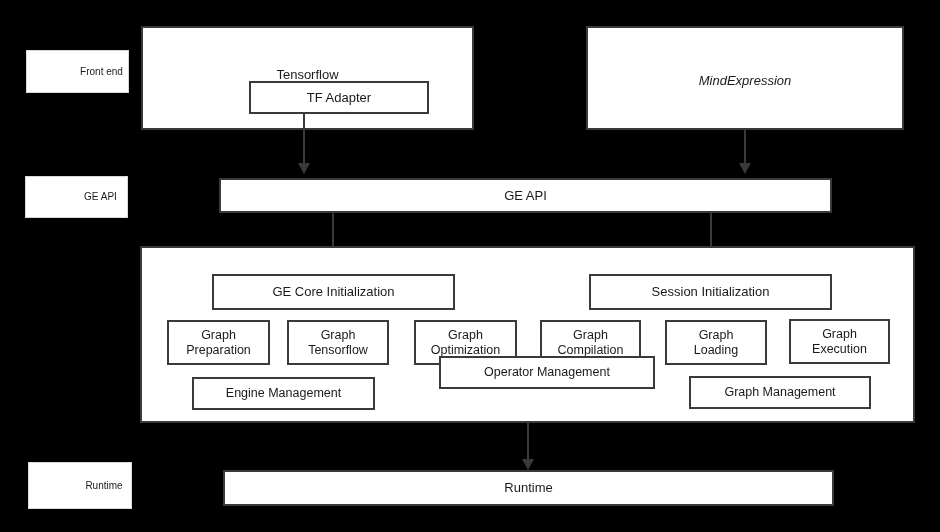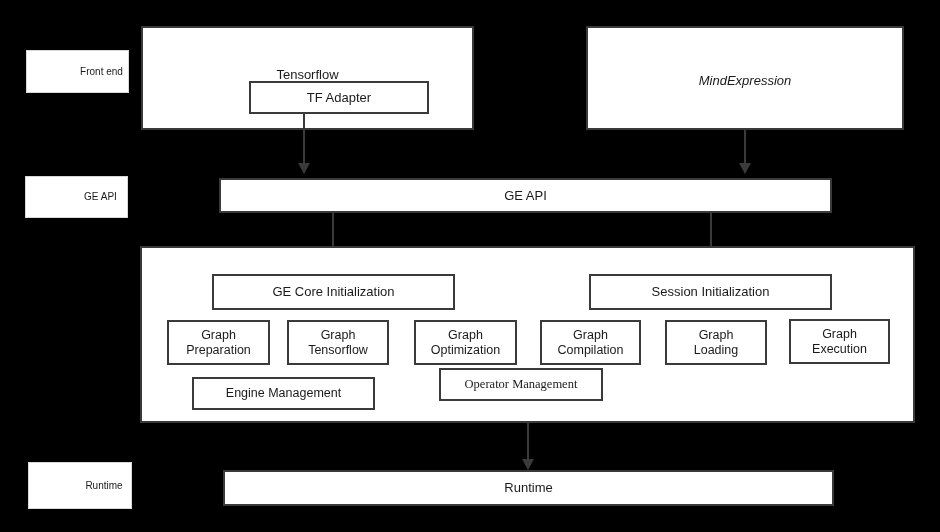--- a/index.html
+++ b/index.html
@@ -162,24 +162,27 @@
   <div class="box unit-box" style="left:789px; top:319px; width:101px; height:45px;">
     <span>
       <span>Graph</span><br><span>Execution</span>
     </span>
   </div>
 
   <div class="box mgmt-box" style="left:192px; top:377px; width:183px; height:33px;justify-content:center;">
     <span>Engine Management</span>
   </div>
 
-  <div class="box mgmt-box" style="left:439px; top:368px; width:164px; height:33px;font-family:Liberation Serif, serif;">
+  <div class="box mgmt-box" style="left:439px; top:356px; width:216px; height:33px;">
     <span>Operator Management</span>
   </div>
 
+  <div class="box mgmt-box" style="left:689px; top:376px; width:182px; height:33px;">
+    <span>Graph Management</span>
+  </div>
 
   <div class="connector">
     <div class="conn-line" style="left:527px; top:423px; height:38px;"></div>
     <div class="conn-head" style="left:522px; top:459px;"></div>
   </div>
 
   <div class="box wide-bar" style="left:223px; top:470px; width:611px; height:36px;">
     <span>Runtime</span>
   </div>
 

